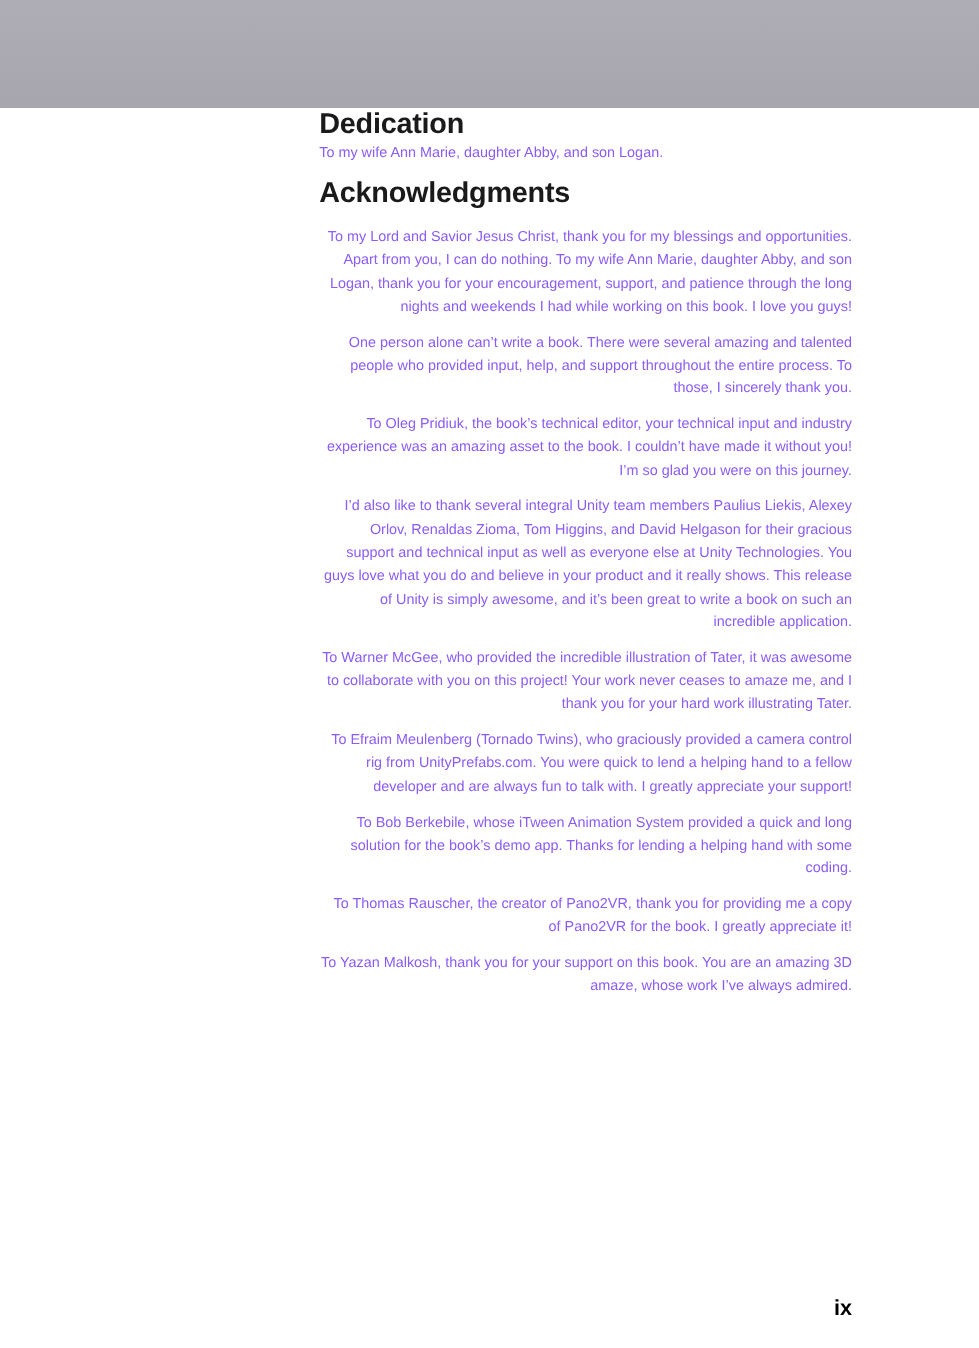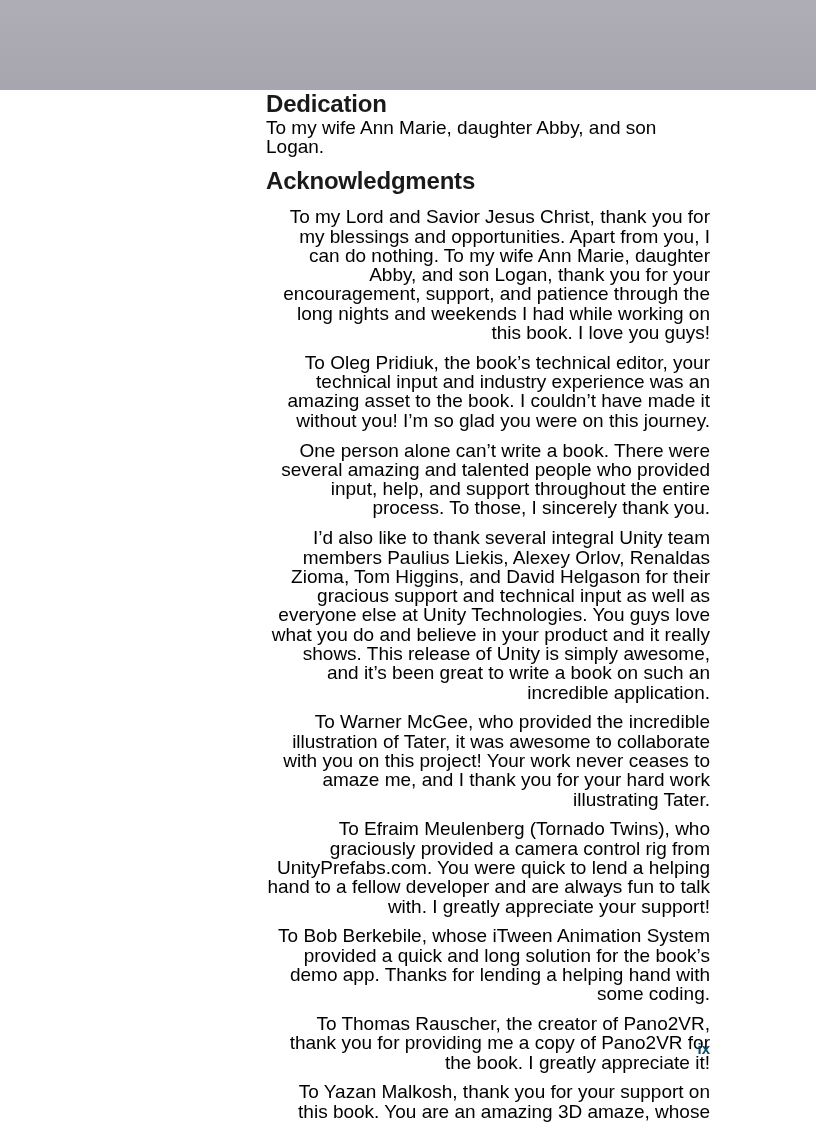--- a/index.html
+++ b/index.html
@@ -37,58 +37,58 @@
     line-height: 1.15;
     letter-spacing: -0.2px;
   }
   .dedication-title {
     margin-top: 62px;
   }
   .ack-title {
     margin-top: 44px;
   }
   p.body-text {
-    font-size: 19px;
+    font-size: 12px;
     line-height: 19.3px;
     margin: 0 0 10.5px 0;
-    color: #000000;
+    color: #8b5cf6;
   }
   .dedication-text {
     margin-top: 15px;
     margin-bottom: 0;
   }
   .ack-paragraphs {
     margin-top: 13px;
     text-align: right;
   }
   .page-number {
     position: absolute;
-    top: 1040px;
+    top: 1080px;
     right: 106px;
-    font-size: 15px;
+    font-size: 18px;
     font-weight: bold;
-    color: #0c4a6e;
+    color: #000000;
   }
 </style>
 </head>
 <body>
 
 <div class="banner"></div>
 
 <div class="content">
   <h1 class="section-title dedication-title">Dedication</h1>
 
   <p class="body-text dedication-text">To my wife Ann Marie, daughter Abby, and son Logan.</p>
 
   <h1 class="section-title ack-title">Acknowledgments</h1>
 
   <div class="ack-paragraphs">
     <p class="body-text">To my Lord and Savior Jesus Christ, thank you for my blessings and opportunities. Apart from you, I can do nothing. To my wife Ann Marie, daughter Abby, and son Logan, thank you for your encouragement, support, and patience through the long nights and weekends I had while working on this book. I love you guys!</p>
+    <p class="body-text">One person alone can’t write a book. There were several amazing and talented people who provided input, help, and support throughout the entire process. To those, I sincerely thank you.</p>
     <p class="body-text">To Oleg Pridiuk, the book’s technical editor, your technical input and industry experience was an amazing asset to the book. I couldn’t have made it without you! I’m so glad you were on this journey.</p>
-    <p class="body-text">One person alone can’t write a book. There were several amazing and talented people who provided input, help, and support throughout the entire process. To those, I sincerely thank you.</p>
     <p class="body-text">I’d also like to thank several integral Unity team members Paulius Liekis, Alexey Orlov, Renaldas Zioma, Tom Higgins, and David Helgason for their gracious support and technical input as well as everyone else at Unity Technologies. You guys love what you do and believe in your product and it really shows. This release of Unity is simply awesome, and it’s been great to write a book on such an incredible application.</p>
     <p class="body-text">To Warner McGee, who provided the incredible illustration of Tater, it was awesome to collaborate with you on this project! Your work never ceases to amaze me, and I thank you for your hard work illustrating Tater.</p>
     <p class="body-text">To Efraim Meulenberg (Tornado Twins), who graciously provided a camera control rig from UnityPrefabs.com. You were quick to lend a helping hand to a fellow developer and are always fun to talk with. I greatly appreciate your support!</p>
     <p class="body-text">To Bob Berkebile, whose iTween Animation System provided a quick and long solution for the book’s demo app. Thanks for lending a helping hand with some coding.</p>
     <p class="body-text">To Thomas Rauscher, the creator of Pano2VR, thank you for providing me a copy of Pano2VR for the book. I greatly appreciate it!</p>
     <p class="body-text">To Yazan Malkosh, thank you for your support on this book. You are an amazing 3D amaze, whose work I’ve always admired.</p>
   </div>
 </div>
 
 <div class="page-number">ix</div>

